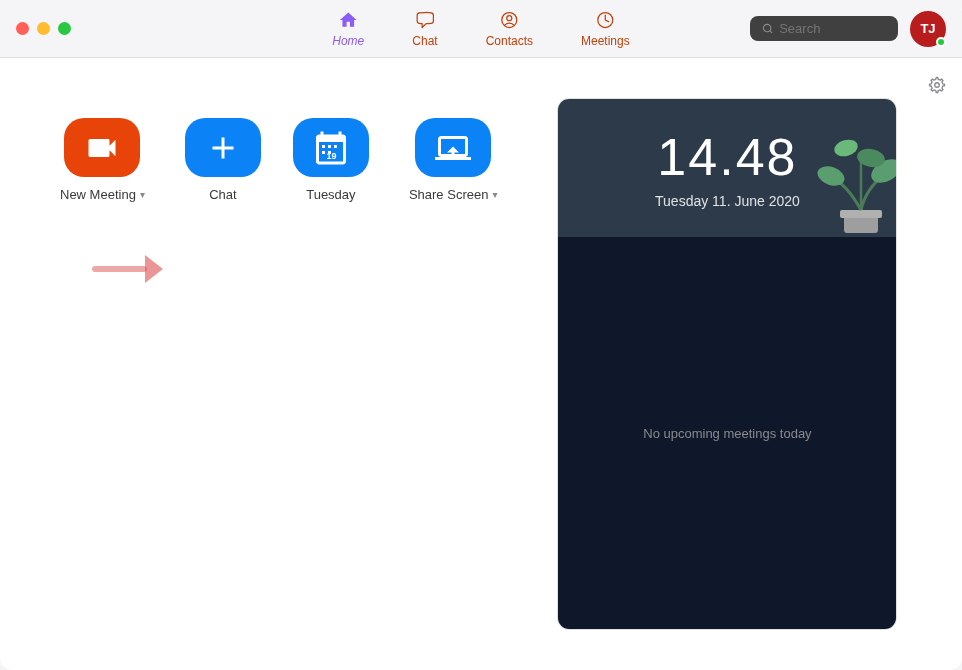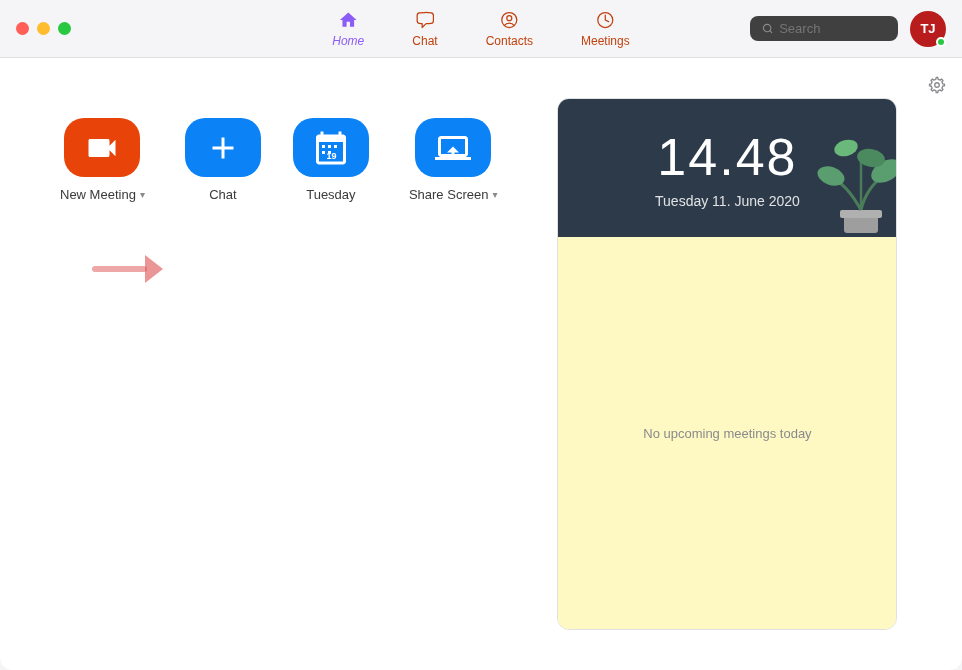--- a/index.html
+++ b/index.html
@@ -280,21 +280,21 @@
     
     .plant-decoration {
       position: absolute;
       right: -10px;
       bottom: -5px;
       z-index: 0;
     }
 
     .calendar-body {
       flex: 1;
-      background: #fef9c3;
+      background: #0f172a;
       display: flex;
       align-items: center;
       justify-content: center;
       padding: 24px;
     }
 
     .no-meetings {
       font-size: 13px;
       color: #8a8a8e;
       text-align: center;

